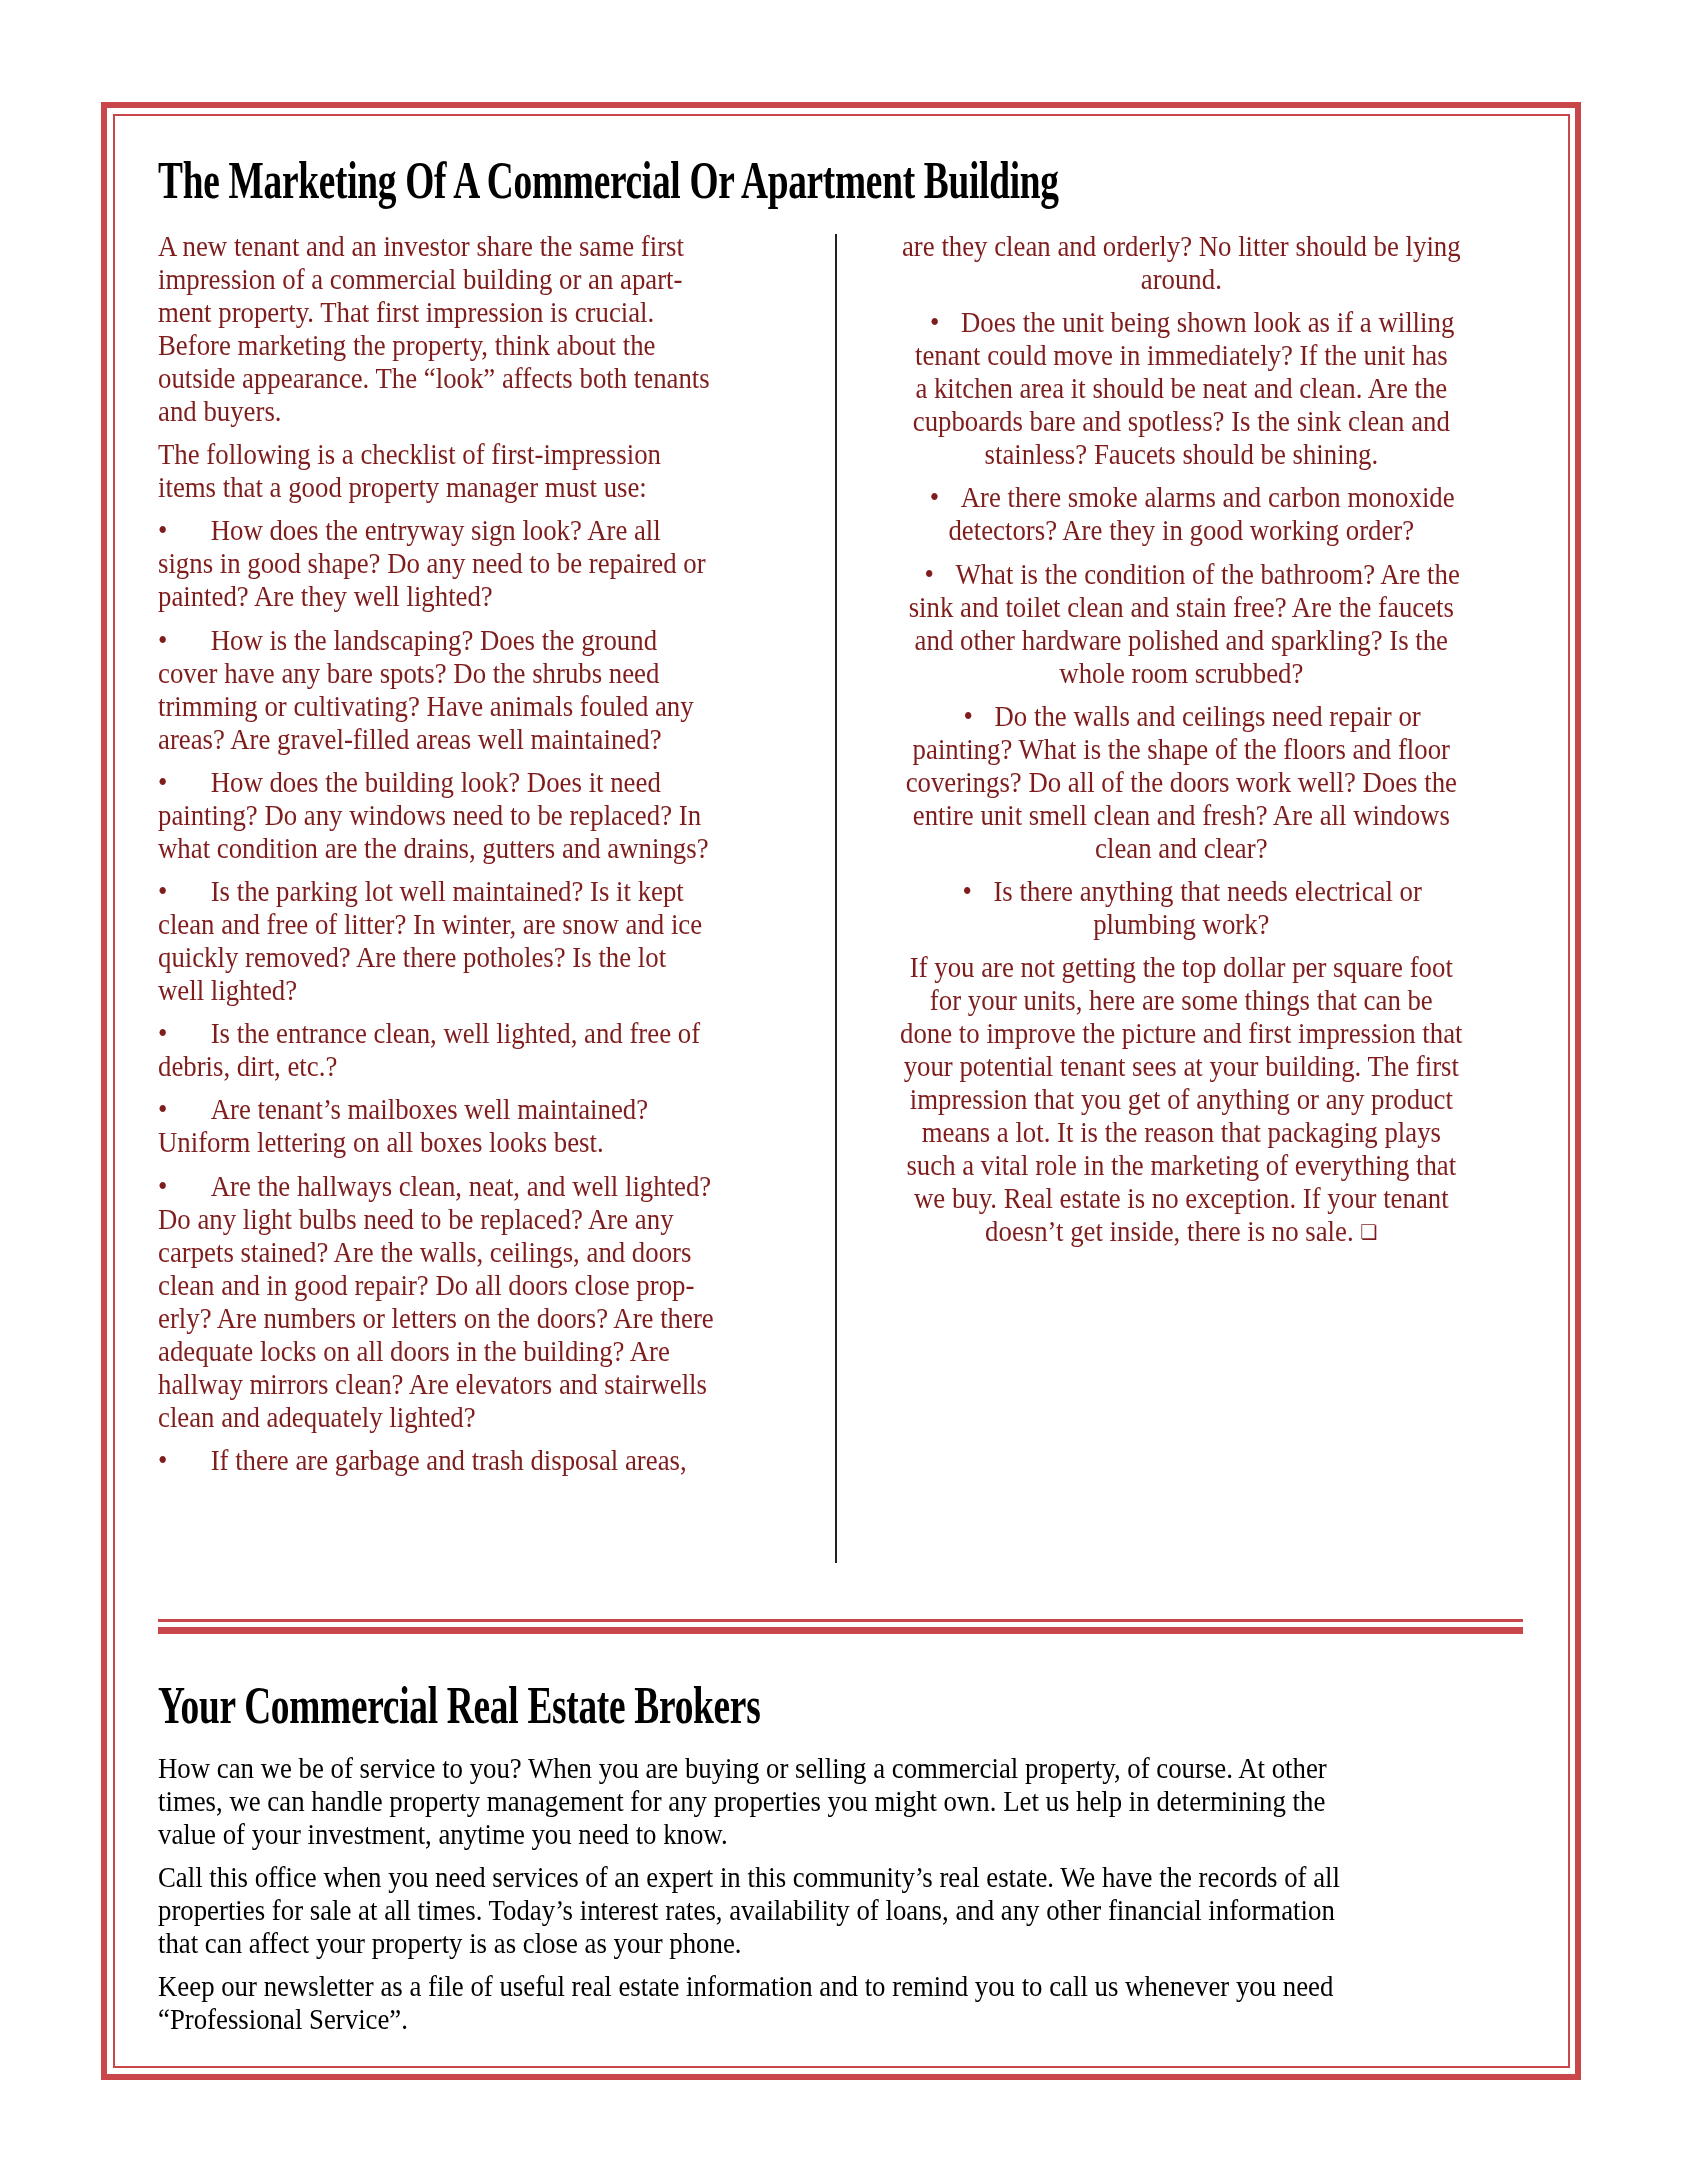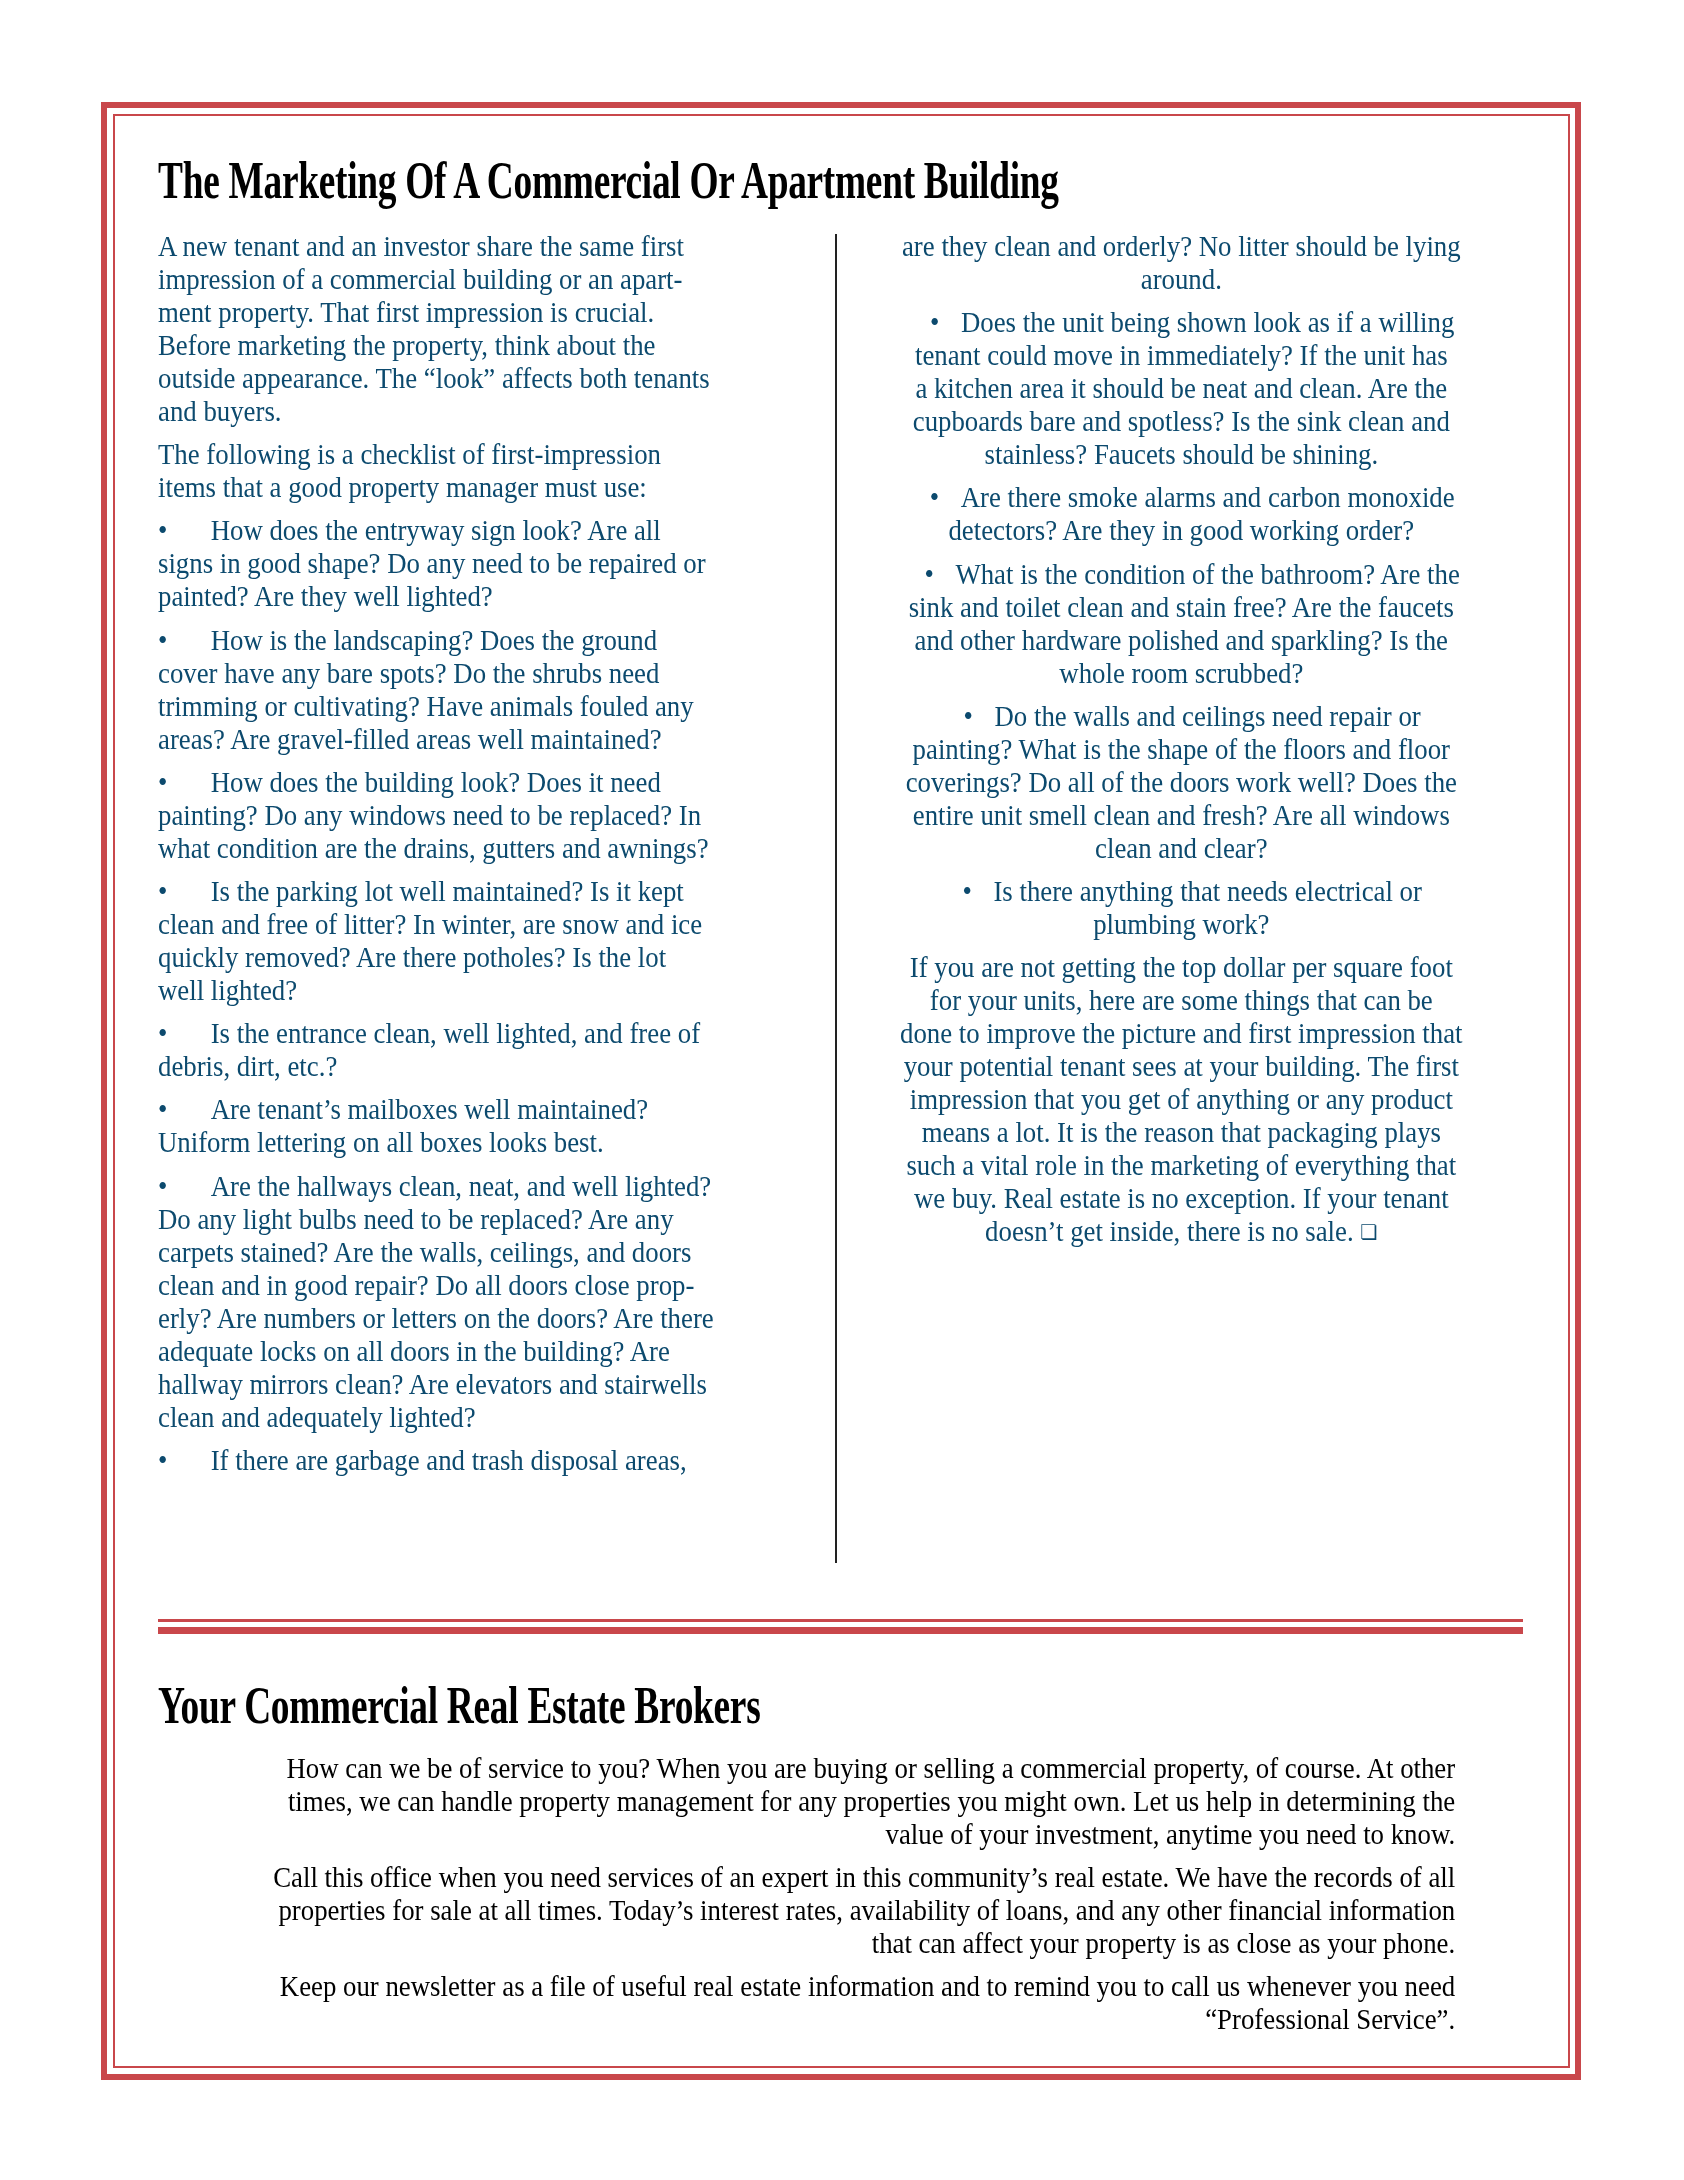--- a/index.html
+++ b/index.html
@@ -2,30 +2,30 @@
 <html style="font-size:13.6px"><head>
 <meta charset="utf-8">
 <style>
   html, body { margin: 0; padding: 0; background: #ffffff; }
   body { width: 1685px; height: 2181px; position: relative; overflow: hidden; }
   .frame-outer { position: absolute; left: 101px; top: 102px; width: 1480px; height: 1978px; box-sizing: border-box; border: 6px solid #c9474b; }
   .frame-inner { position: absolute; left: 113px; top: 114px; width: 1457px; height: 1954px; box-sizing: border-box; border: 2.6px solid #c9474b; }
   .title { position: absolute; left: 158px; margin: 0; font-family: "Liberation Serif", serif; font-weight: 700; color: #000; white-space: nowrap; transform-origin: 0 0; letter-spacing: -0.4px; }
   .title1 { top: 150px; font-size: 53px; transform: scaleX(0.705); }
   .title2 { top: 1675px; font-size: 53px; transform: scaleX(0.705); }
-  .col { position: absolute; font-family: "Liberation Serif", serif; color: #0c4a6e; }
+  .col { position: absolute; font-family: "Liberation Serif", serif; color: #7f1d1d; }
   .col-left { left: 158px; top: 230px; width: 647px; }
   .col-right { left: 873px; top: 230px; width: 656px; text-align: center; }
   .para { margin: 0 0 10.2px 0; }
   .line { display: block; height: 33px; line-height: 33px; font-size: 28.5px; white-space: nowrap; transform-origin: 0 50%; transform: scaleX(0.94); }
   .bullet-line .bul { display: inline-block; width: 56px; }
   .divider { position: absolute; left: 835px; top: 234px; width: 1.7px; height: 1329px; background: #222; }
   .sep-thin { position: absolute; left: 158px; top: 1619px; width: 1365px; height: 2.6px; background: #c9474b; }
   .sep-thick { position: absolute; left: 158px; top: 1627px; width: 1365px; height: 6.8px; background: #c9474b; }
-  .bottom { position: absolute; left: 158px; top: 1752px; width: 1380px; font-family: "Liberation Serif", serif; color: #000; text-align: right; }
+  .bottom { position: absolute; left: 158px; top: 1752px; width: 1380px; font-family: "Liberation Serif", serif; color: #000; }
   .endmark { font-size: 20.4px; vertical-align: 1.7px; }
 </style>
 </head>
 <body>
 
 <div class="frame-outer"></div>
 <div class="frame-inner"></div>
 
 <h1 class="title title1">The Marketing Of A Commercial Or Apartment Building</h1>
 

